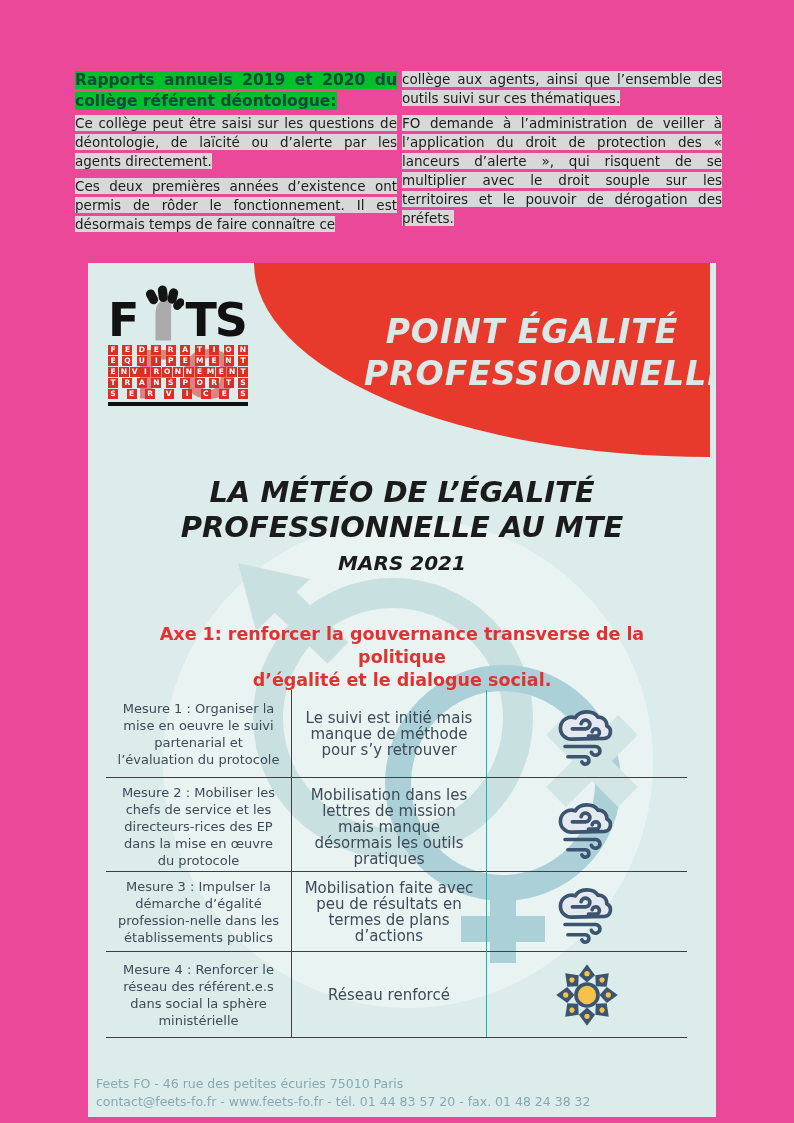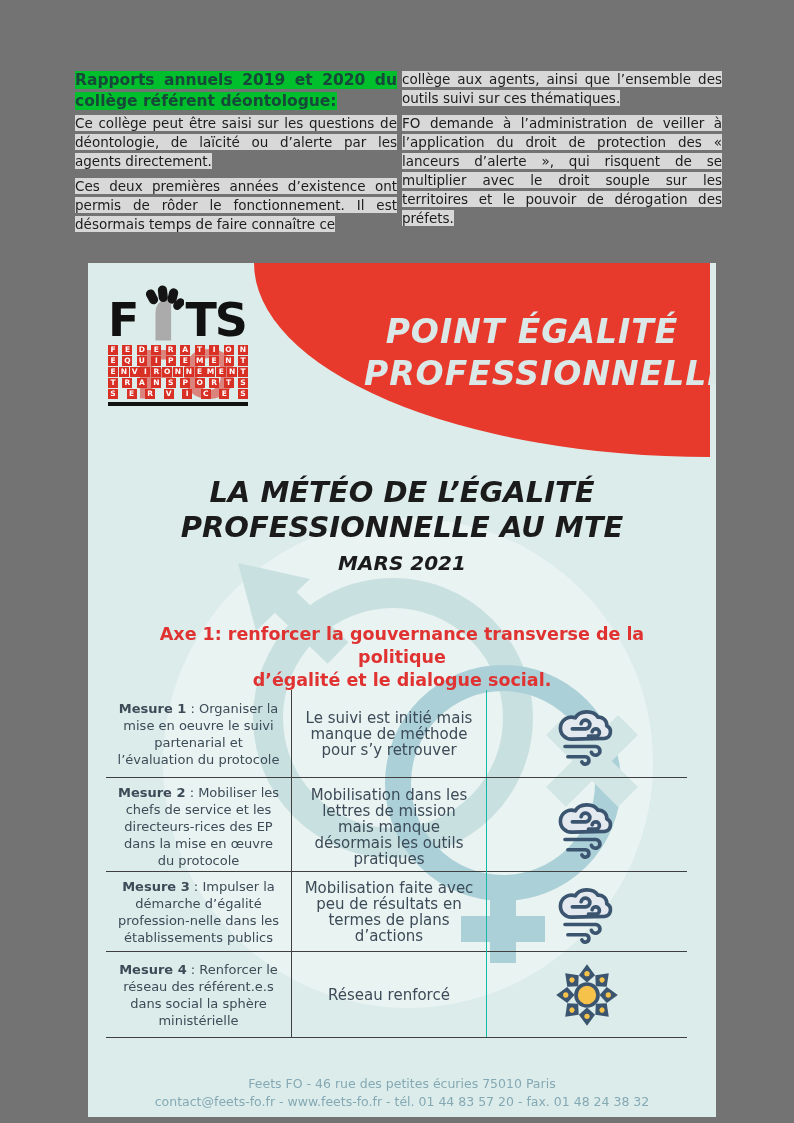--- a/index.html
+++ b/index.html
@@ -1,17 +1,17 @@
 <!DOCTYPE html>
 <html><head>
 <meta charset="utf-8">
 <style>
   * { margin:0; padding:0; box-sizing:border-box; }
   html,body { background:#ffffff; }
-  .page { position:relative; width:794px; height:1123px; background:#737373; overflow:hidden;
+  .page { position:relative; width:794px; height:1123px; background:#ec4899; overflow:hidden;
           font-family:"DejaVu Sans", sans-serif; }
 
   
   .doc-col { position:absolute; top:70px; width:322px; text-align:justify;
              font-size:13.5px; line-height:19px; color:#1c1c1c; }
   .col-left  { left:75px; }
   .col-right { left:402px; width:320px; }
   .doc-col p { margin-bottom:6px; }
   .hl { background:#d8d8d8; }
   .doc-title { font-weight:bold; font-size:15.5px; line-height:21px; text-align:justify; margin-bottom:2px; }
@@ -48,25 +48,25 @@
                  font-size:20px; color:#1b1b1b; }
   .axe-title   { left:34px; width:560px; top:360px; text-align:center; font-weight:bold;
                  font-size:17.5px; line-height:23px; color:#e03231; }
 
   
   .meteo-table { left:18px; top:427px; width:581px; }
   .t-row { display:grid; grid-template-columns:186px 195px 200px; border-bottom:1px solid #3f3f3f; }
   .t-row .cell { display:flex; align-items:center; justify-content:center; text-align:center; padding:6px 10px; }
   .t-row .c1 { border-right:1px solid #3f3f3f; font-size:13px; line-height:17px; color:#3c4b57; }
   .t-row .c2 { border-right:1px solid #14b8a6; font-size:15px; line-height:16px; color:#3c4b57; }
-  .t-row .c1 b { font-weight:bold; }
+  .t-row .c1 b { font-weight:normal; }
   .r1 { height:88px; } .r2 { height:94px; } .r3 { height:80px; } .r4 { height:86px; }
   .wicon { width:74px; height:66px; }
 
-  .flyer-footer { left:0; right:0; top:812px; text-align:center; font-size:12.5px;
+  .flyer-footer { left:8px; right:0; top:812px; text-align:left; font-size:12.5px;
                   line-height:18px; color:#85a9b4; }
 </style>
 </head>
 <body>
 
 <div class="page">
 
   <div class="doc-col col-left">
     <div class="doc-title">
       <span>Rapports annuels 2019 et 2020 du collège référent déontologue:</span>

